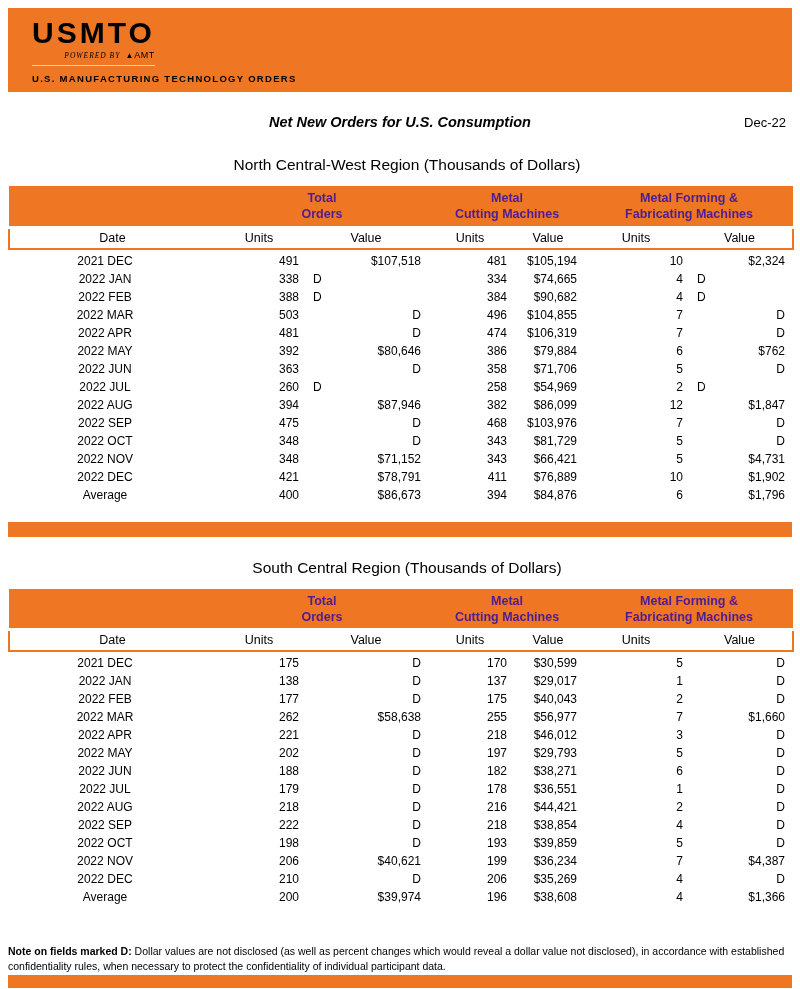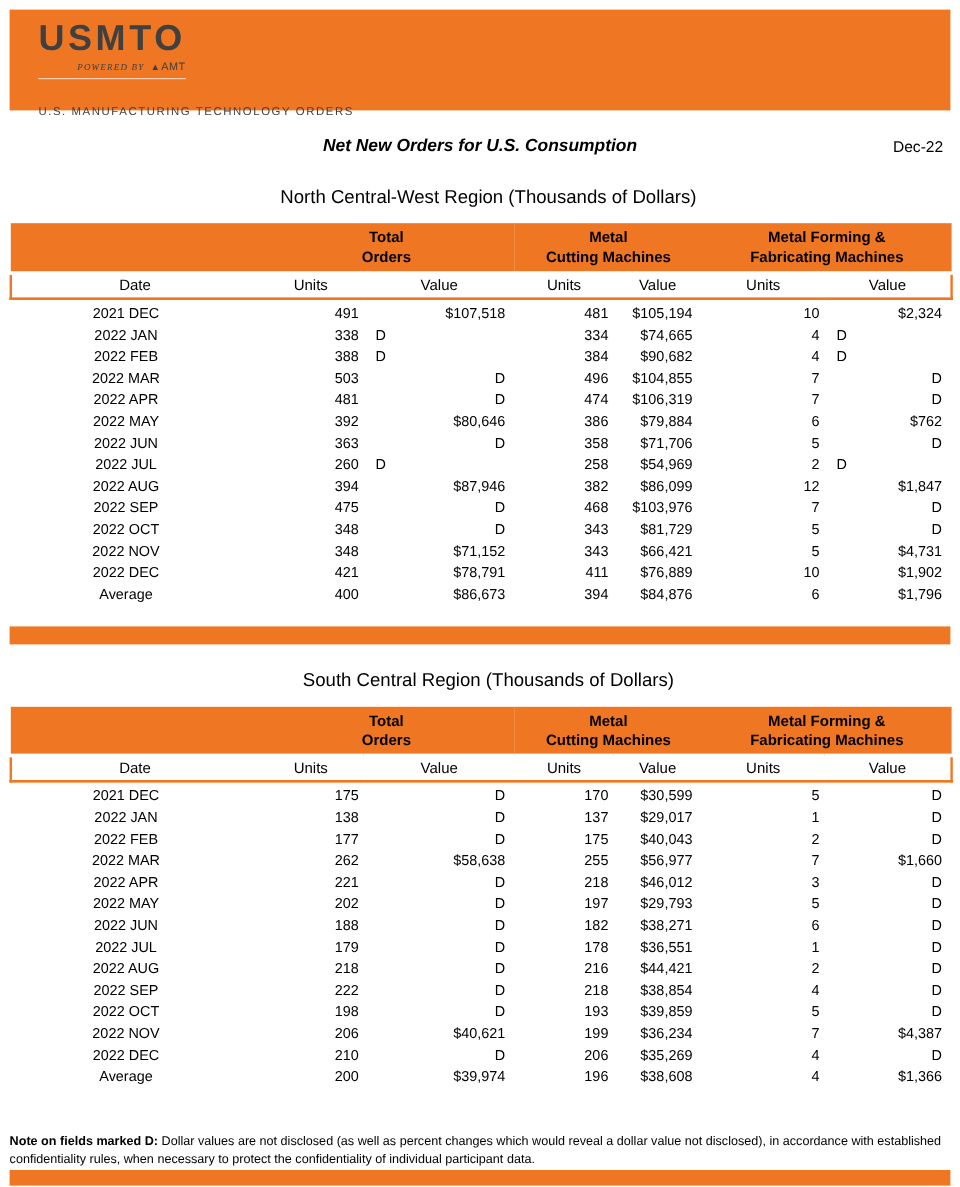--- a/index.html
+++ b/index.html
@@ -5,42 +5,42 @@
   * { margin:0; padding:0; box-sizing:border-box; }
   html,body { background:#fff; }
   body {
     width:800px; height:989px; position:relative; overflow:hidden;
     font-family:"Liberation Sans", sans-serif; color:#000;
   }
 
   
   .banner {
     margin:8px 8px 0; height:84px; background:var(--orange,#EF7622);
-    color:#404040; padding:9px 0 0 24px;
+    color:#000000; padding:9px 0 0 24px;
   }
   .logo-block { display:inline-block; border-bottom:1px solid rgba(255,255,255,.65); padding-bottom:5px; }
   .logo-main { font-size:30px; font-weight:bold; letter-spacing:3px; line-height:1.05; }
   .logo-sub  { font-size:7.5px; letter-spacing:1px; margin-top:1px; text-align:right; }
   .powered   { font-style:italic;font-family:Liberation Serif, serif; }
   .amt-mark  { font-size:8px; margin-left:5px; }
   .amt       { font-weight:normal; font-size:9px; letter-spacing:.5px; }
-  .tagline   { font-size:9.5px; font-weight:normal; letter-spacing:1.3px; margin-top:22px; }
+  .tagline   { font-size:9.5px; font-weight:bold; letter-spacing:1.3px; margin-top:7px; }
 
   
   .doc-head { position:relative; margin-top:22px; height:20px; }
   .doc-title { text-align:center; font-size:14.5px; font-weight:bold; font-style:italic; }
   .doc-date  { position:absolute; right:14px; top:1px; font-size:13px; }
 
   
   .region-title { text-align:center; font-size:15.5px; font-weight:normal; margin:22px 0 12px;padding-left:14px; }
   table.orders-table {
     border-collapse:collapse; table-layout:fixed; width:784px; margin:0 8px; font-size:12px;
   }
   tr.groups th {
-    background:var(--orange,#EF7622); color:#000000; font-weight:bold; font-size:12.5px;
+    background:var(--orange,#EF7622); color:#4c1d95; font-weight:bold; font-size:12.5px;
     line-height:1.3; padding:4px 0 3px; white-space:pre-line; vertical-align:bottom;
     border-bottom:3px solid #fff; text-align:center;
   }
   tr.cols th {
     font-weight:normal; font-size:12.5px; padding:2px 0 3px; background:#fff; 
     border-top:2px solid var(--orange,#EF7622); border-bottom:2px solid var(--orange,#EF7622);
   }
   tr.cols th:first-child { border-left:2px solid var(--orange,#EF7622); }
   tr.cols th:last-child  { border-right:2px solid var(--orange,#EF7622); }
   tbody td { height:18px; line-height:18px; padding:0; white-space:nowrap; }

